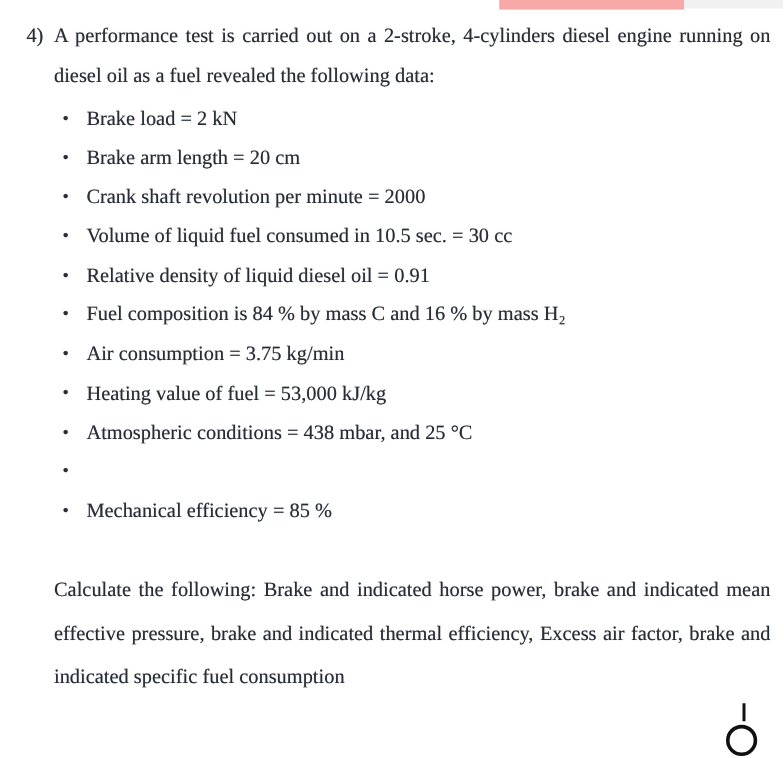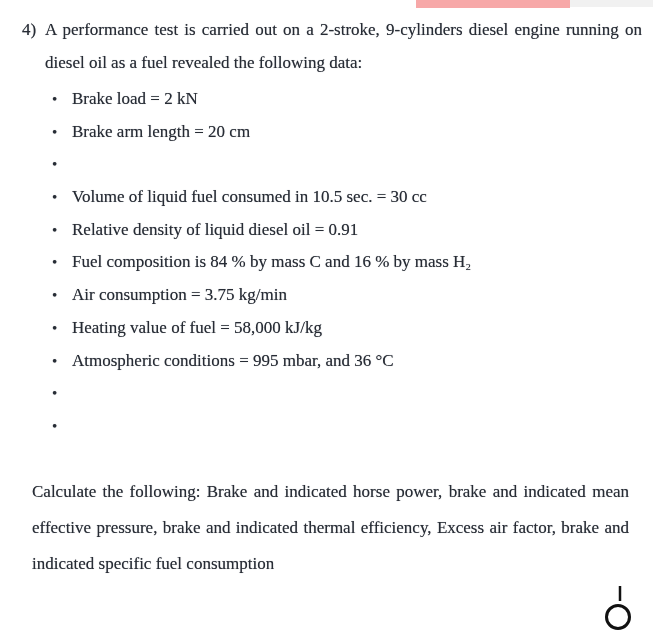--- a/index.html
+++ b/index.html
@@ -46,21 +46,21 @@
     line-height: 32.7px;
     white-space: nowrap;
   }
   .bullet-marker {
     flex: 0 0 20px;
     width: 20px;
     font-size: 15px;
   }
   .task {
     margin-top: 31px;
-    margin-left: 10px;
+    margin-left: 23px;
     width: 597px;
     font-size: 17px;
     line-height: 36px;
     text-align: justify;
   }
   .handle {
     position: absolute;
     left: 600px;
     top: 582px;
     width: 40px;
@@ -72,64 +72,66 @@
 
 <div class="page">
 
   <div class="bar pink" style="background: rgb(247, 168, 168);"></div>
   <div class="bar gray" style="background: rgb(241, 241, 241);"></div>
 
   <div class="problem">
 
     <div class="intro-row">
       <div class="q-number">4)</div>
-      <div class="intro">A performance test is carried out on a 2-stroke, 9-cylinders diesel engine running on diesel oil as a fuel revealed the following data:</div>
+      <div class="intro">A performance test is carried out on a 2-stroke, 4-cylinders diesel engine running on diesel oil as a fuel revealed the following data:</div>
     </div>
 
     <div class="bullets">
       <div class="bullet-row">
         <span class="bullet-marker">•</span>
         <span>Brake load = 2 kN</span>
       </div>
       <div class="bullet-row">
         <span class="bullet-marker">•</span>
         <span>Brake arm length = 20 cm</span>
       </div>
       <div class="bullet-row">
         <span class="bullet-marker">•</span>
+        <span>Crank shaft revolution per minute = 2000</span>
       </div>
       <div class="bullet-row">
         <span class="bullet-marker">•</span>
         <span>Volume of liquid fuel consumed in 10.5 sec. = 30 cc</span>
       </div>
       <div class="bullet-row">
         <span class="bullet-marker">•</span>
         <span>Relative density of liquid diesel oil = 0.91</span>
       </div>
       <div class="bullet-row">
         <span class="bullet-marker">•</span>
         <span>Fuel composition is 84 % by mass C and 16 % by mass H₂</span>
       </div>
       <div class="bullet-row">
         <span class="bullet-marker">•</span>
         <span>Air consumption = 3.75 kg/min</span>
       </div>
       <div class="bullet-row">
         <span class="bullet-marker">•</span>
-        <span>Heating value of fuel = 58,000 kJ/kg</span>
+        <span>Heating value of fuel = 53,000 kJ/kg</span>
       </div>
       <div class="bullet-row">
         <span class="bullet-marker">•</span>
-        <span>Atmospheric conditions = 995 mbar, and 36 °C</span>
+        <span>Atmospheric conditions = 438 mbar, and 25 °C</span>
       </div>
       <div class="bullet-row">
         <span class="bullet-marker">•</span>
       </div>
       <div class="bullet-row">
         <span class="bullet-marker">•</span>
+        <span>Mechanical efficiency = 85 %</span>
       </div>
     </div>
 
     <div class="task">Calculate the following: Brake and indicated horse power, brake and indicated mean effective pressure, brake and indicated thermal efficiency, Excess air factor, brake and indicated specific fuel consumption</div>
   </div>
 
   <svg class="handle" viewBox="0 0 40 50" xmlns="http://www.w3.org/2000/svg">
     <line x1="20" y1="4" x2="20" y2="19" stroke="#111111" stroke-width="2.5"></line>
     <circle cx="18" cy="35" r="11.5" fill="none" stroke="#111111" stroke-width="3"></circle>
   </svg>

